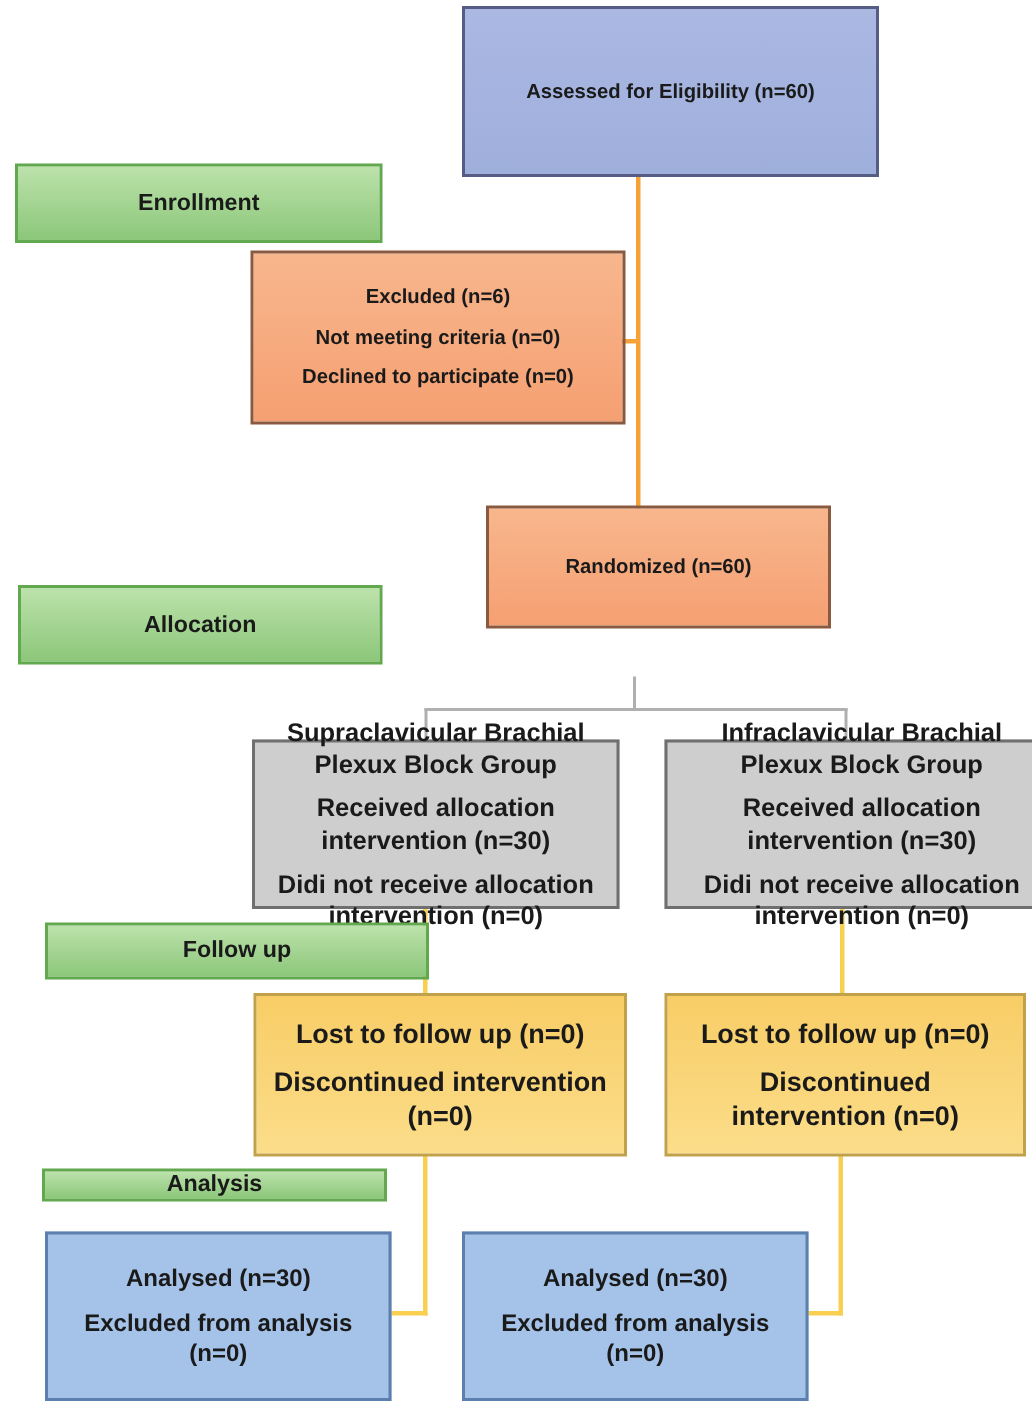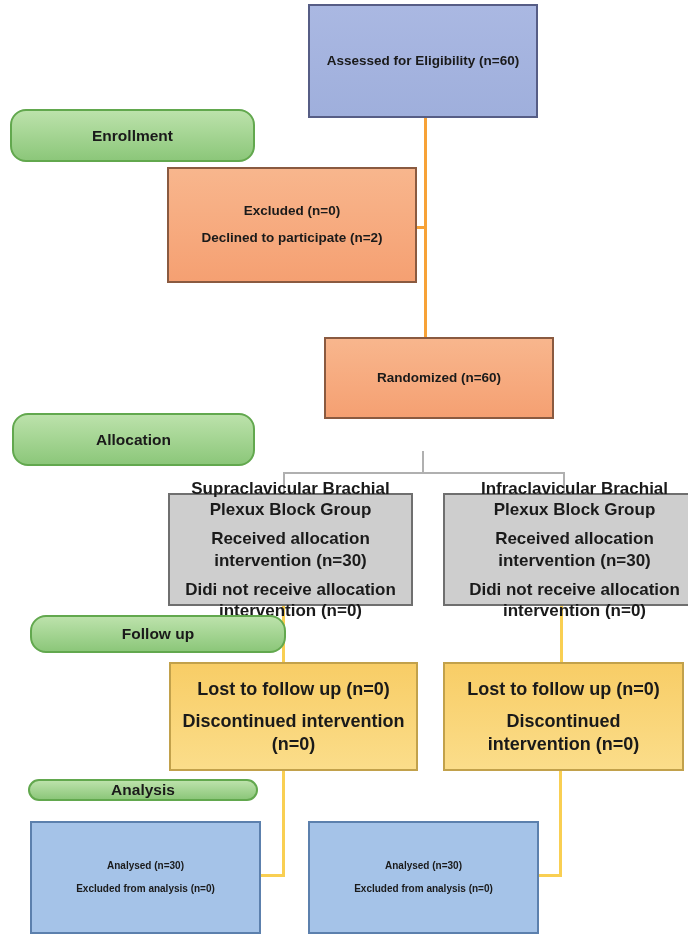--- a/index.html
+++ b/index.html
@@ -27,26 +27,26 @@
     background:var(--gray-fill);
     border:2px solid var(--gray-border);font-size:17px;padding:4px 10px;
   }
   .box-gray .bline{margin:4px 0;}
   .box-yellow{
     background:linear-gradient(180deg,var(--yellow-fill-top),var(--yellow-fill-bottom));
     border:2px solid var(--yellow-border);font-size:18px;
   }
   .box-blue-bottom{
     background:var(--blue-bottom-fill);
-    border:2px solid var(--blue-bottom-border);font-size:10px;text-align:center;
+    border:2px solid var(--blue-bottom-border);font-size:16px;text-align:center;
   }
   .stage{
     position:absolute;display:flex;justify-content:center;align-items:center;
     background:linear-gradient(180deg,var(--green-fill-top),var(--green-fill-bottom));
-    border:2px solid var(--green-border);border-radius:16px;
+    border:2px solid var(--green-border);border-radius:0;
     font-weight:bold;font-size:15.5px;z-index:2;text-align:center;
   }
   .line{position:absolute;z-index:1;}
   .line-orange{background:var(--line-orange);}
   .line-gray{background:var(--line-gray);}
   .line-yellow{background:var(--line-yellow);}
 </style>
 </head>
 <body>
 
@@ -61,38 +61,39 @@
   <div class="line line-gray" style="left:563px;top:472px;width:2px;height:23px;"></div>
 
   <div class="line line-yellow" style="left:282px;top:605px;width:3px;height:58px;"></div>
   <div class="line line-yellow" style="left:560px;top:605px;width:3px;height:58px;"></div>
 
   <div class="line line-yellow" style="left:282px;top:770px;width:3px;height:107px;"></div>
   <div class="line line-yellow" style="left:258px;top:874px;width:27px;height:3px;"></div>
   <div class="line line-yellow" style="left:559px;top:770px;width:3px;height:107px;"></div>
   <div class="line line-yellow" style="left:536px;top:874px;width:26px;height:3px;"></div>
 
-  <div class="box box-blue-top" style="left:308px;top:4px;width:230px;height:114px;">
+  <div class="box box-blue-top" style="left:308px;top:4px;width:278px;height:114px;">
     <div class="bline">Assessed for Eligibility (n=60)</div>
   </div>
 
   <div class="stage" style="left:10px;top:109px;width:245px;height:53px;">
     <span>Enrollment</span>
   </div>
 
   <div class="box box-orange" style="left:167px;top:167px;width:250px;height:116px;">
-    <div class="bline">Excluded (n=0)</div>
-    <div class="bline">Declined to participate (n=2)</div>
+    <div class="bline">Excluded (n=6)</div>
+    <div class="bline">Not meeting criteria (n=0)</div>
+    <div class="bline">Declined to participate (n=0)</div>
   </div>
 
   <div class="box box-orange" style="left:324px;top:337px;width:230px;height:82px;">
     <div class="bline">Randomized (n=60)</div>
   </div>
 
-  <div class="stage" style="left:12px;top:413px;width:243px;height:53px;">
+  <div class="stage" style="left:12px;top:390px;width:243px;height:53px;">
     <span>Allocation</span>
   </div>
 
   <div class="box box-gray" style="left:168px;top:493px;width:245px;height:113px;">
     <div class="bline">Supraclavicular Brachial Plexux Block Group</div>
     <div class="bline">Received allocation intervention (n=30)</div>
     <div class="bline">Didi not receive allocation intervention (n=0)</div>
   </div>
   <div class="box box-gray" style="left:443px;top:493px;width:263px;height:113px;justify-content:center;">
     <div class="bline">Infraclavicular Brachial Plexux Block Group</div>

